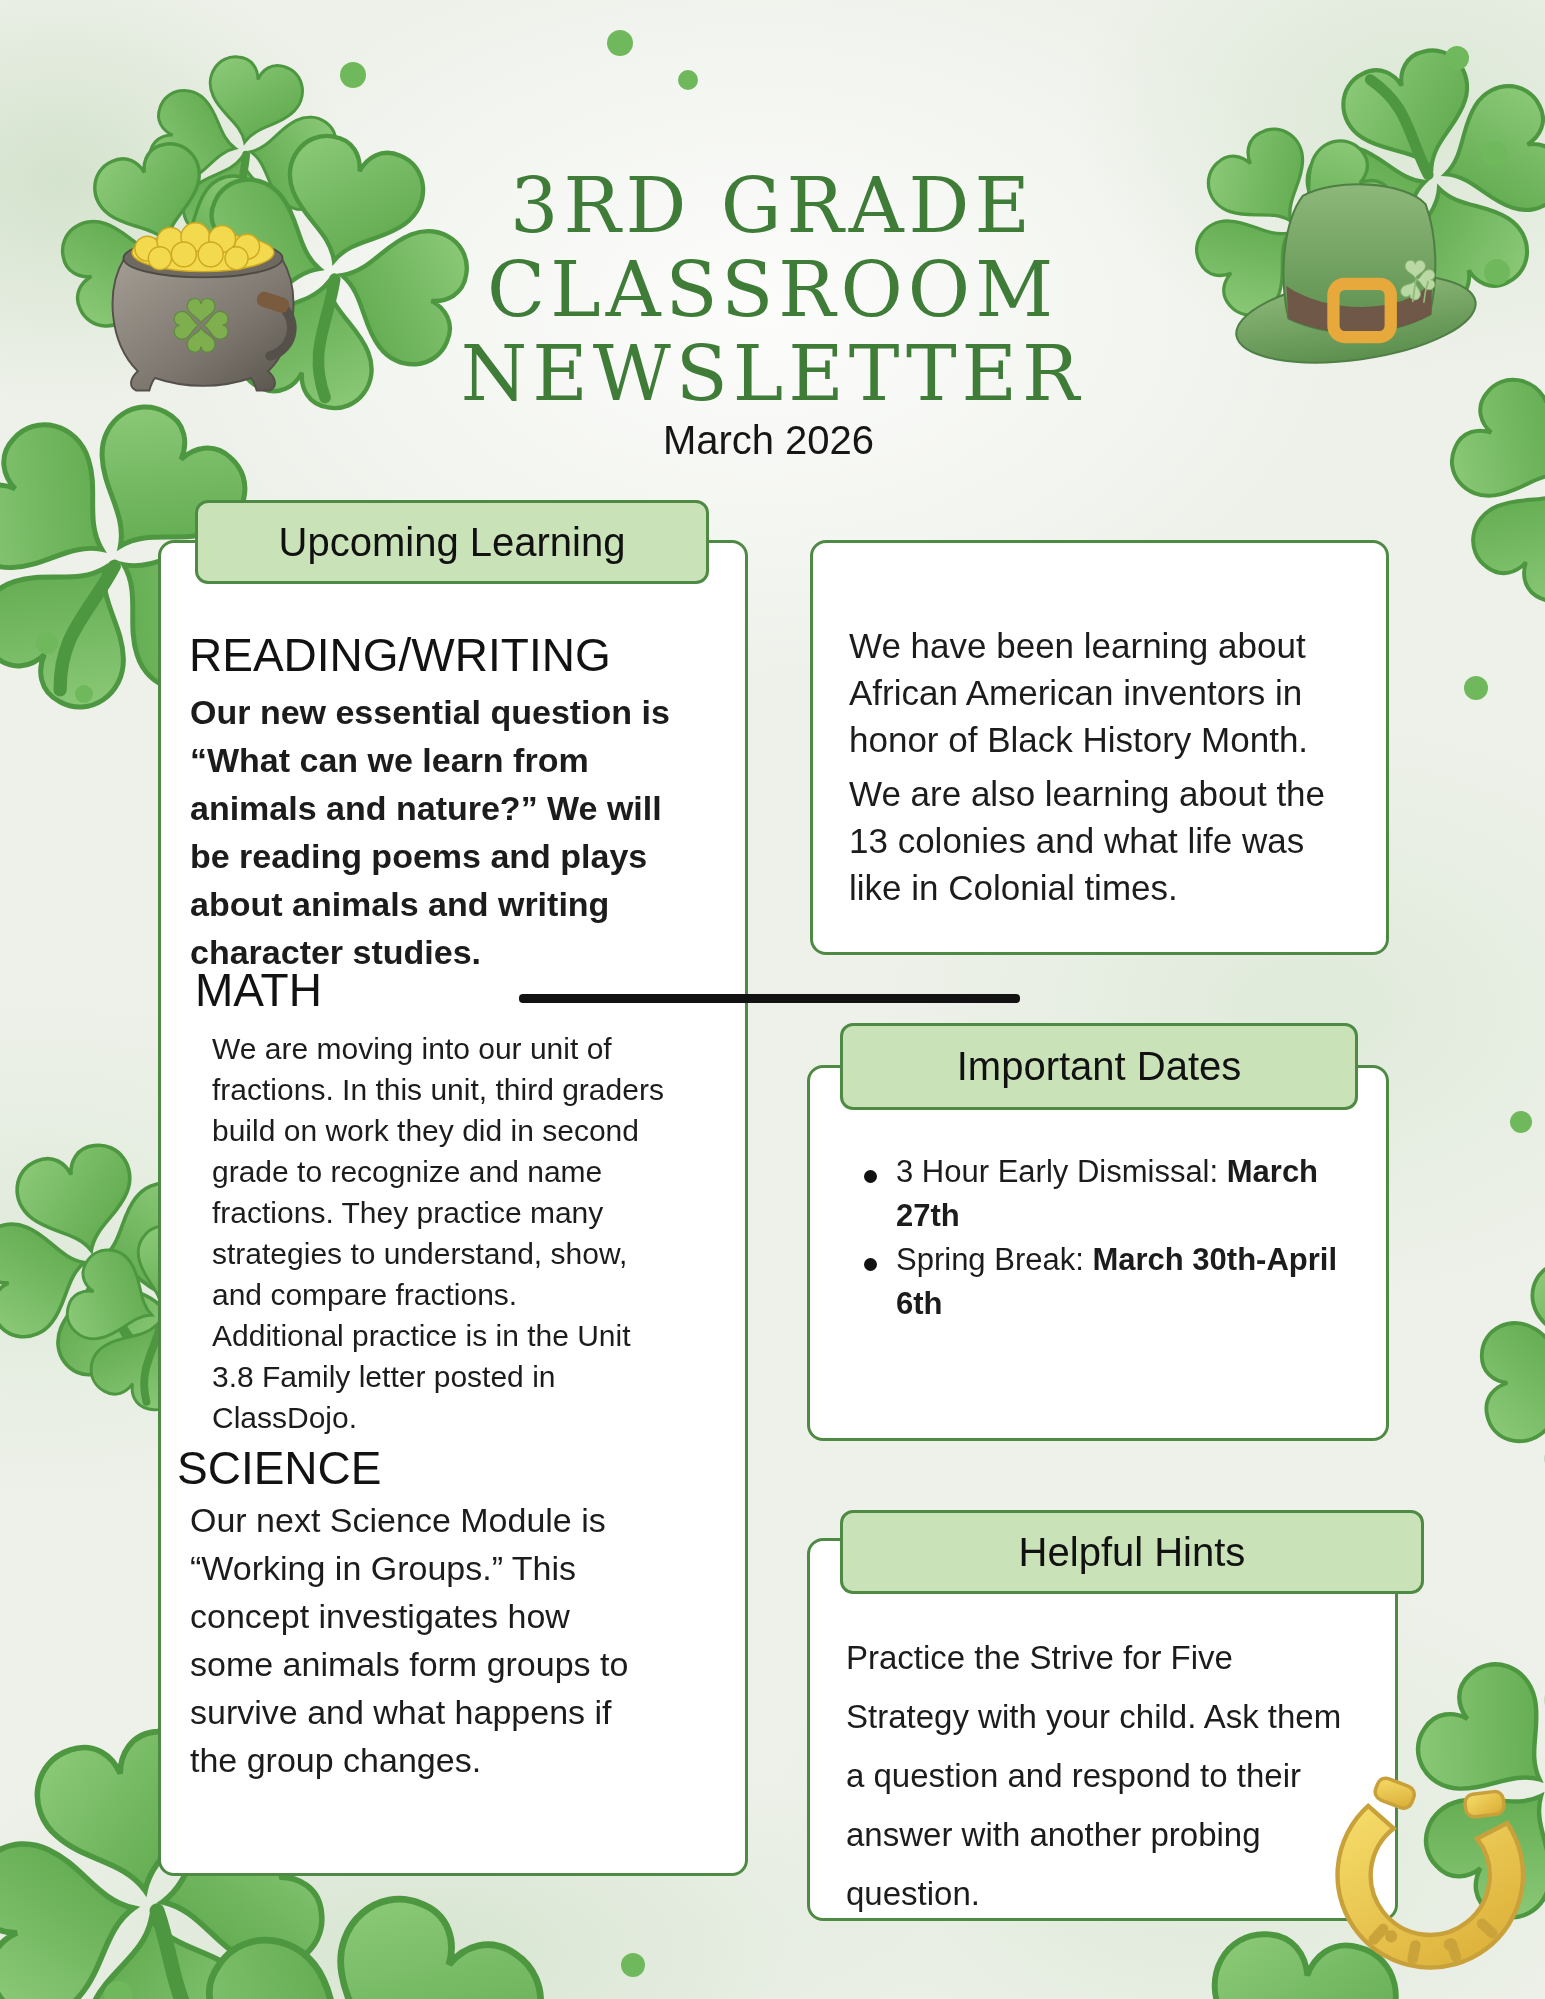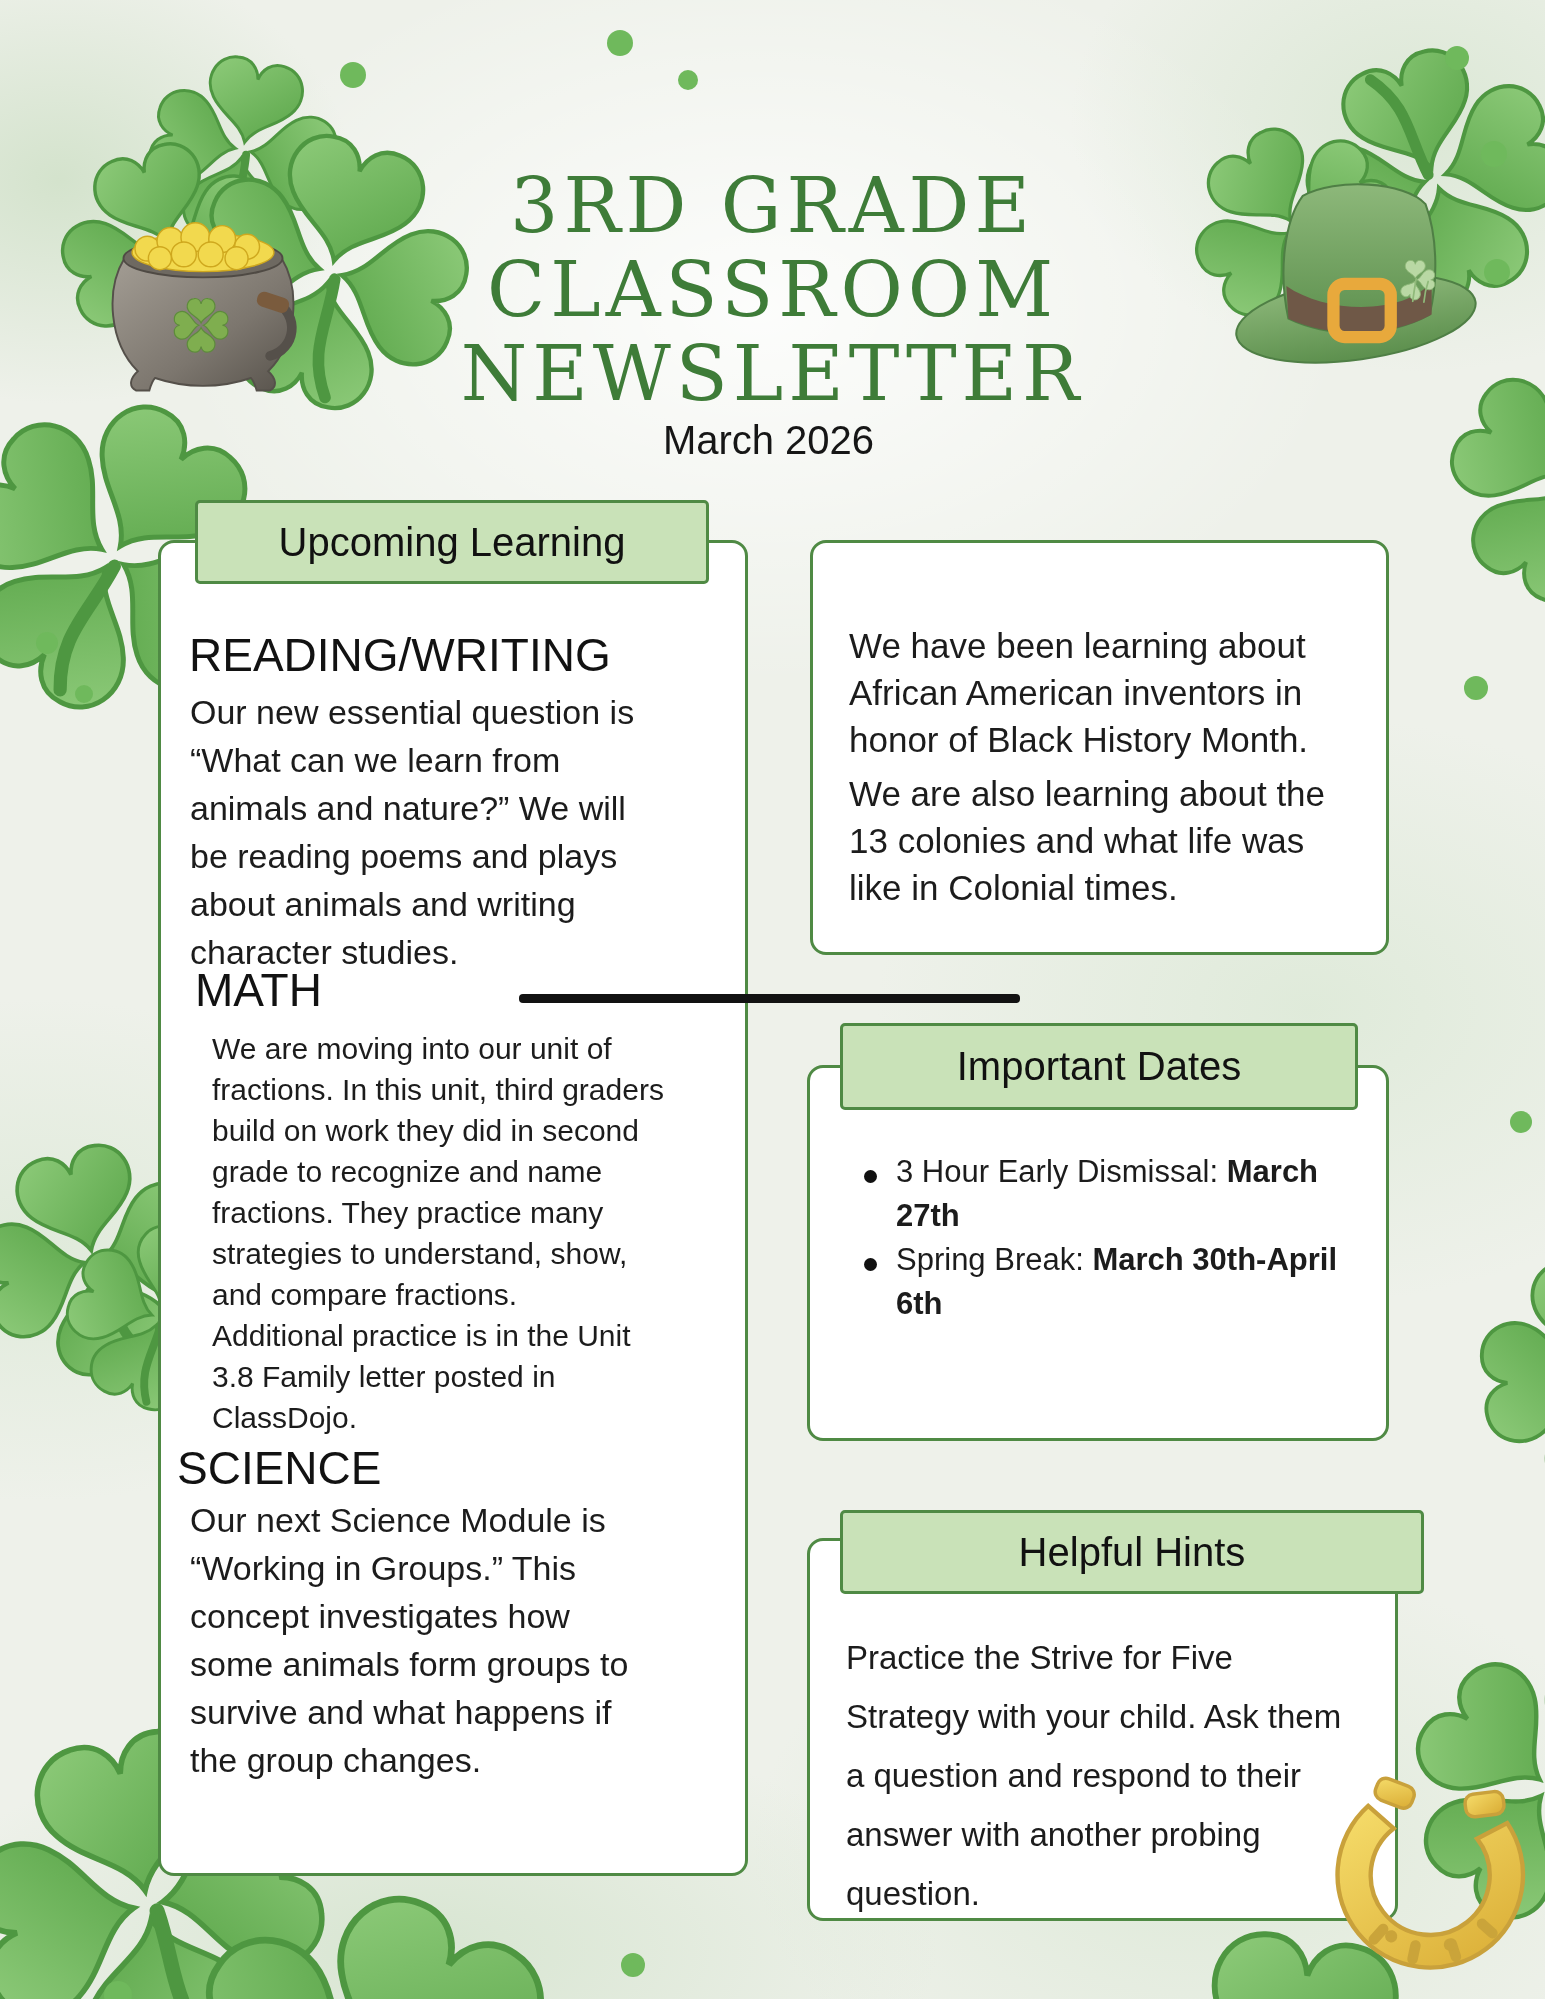--- a/index.html
+++ b/index.html
@@ -47,21 +47,21 @@
     position:absolute;z-index:2;
     background:#ffffff;
     border:3px solid #4f8a44;
     border-radius:16px;
     box-sizing:border-box;
   }
   .card-header{
     position:absolute;z-index:3;
     background:#c9e2b8;
     border:3px solid #4f8a44;
-    border-radius:5px;
+    border-radius:13px;
     box-sizing:border-box;
     display:flex;align-items:center;justify-content:center;
     font-size:40px;color:#111;
   }
   #card-upcoming{left:158px;top:540px;width:590px;height:1336px;}
   #hdr-upcoming {left:195px;top:500px;width:514px;height:84px;}
   #card-social  {left:810px;top:540px;width:579px;height:415px;}
   #hdr-social   {left:846px;top:500px;width:507px;height:84px;}
   #card-dates   {left:807px;top:1065px;width:582px;height:376px;}
   #hdr-dates    {left:840px;top:1023px;width:518px;height:87px;}
@@ -69,21 +69,21 @@
   #hdr-hints    {left:840px;top:1510px;width:584px;height:84px;}
 
   .abs{position:absolute;z-index:4;}
   .subhead{font-size:46px;line-height:54px;color:#121212;white-space:pre;}
   .body-txt{font-size:34px;line-height:48px;white-space:pre;}
   .math-txt{font-size:30px;line-height:41px;white-space:pre;}
   .ss-txt{font-size:35px;line-height:47px;white-space:pre;}
   .hh-txt{font-size:33px;line-height:59px;white-space:pre;}
 
   #rw-head {left:189px;top:628px;}
-  #rw-body {left:190px;top:688px;}
+  #rw-body {left:190px;top:688px;font-weight:bold;}
   #math-head{left:195px;top:963px;}
   #math-body{left:186px;top:1028px;margin-left:26px;}
   #sci-head {left:177px;top:1441px;}
   #sci-body {left:190px;top:1496px;}
 
   #ss-p1{left:849px;top:622px;}
   #ss-p2{left:849px;top:770px;}
 
   #dates-list{left:846px;top:1150px;width:500px;list-style:none;margin:0;padding:0;}
   #dates-list li{

